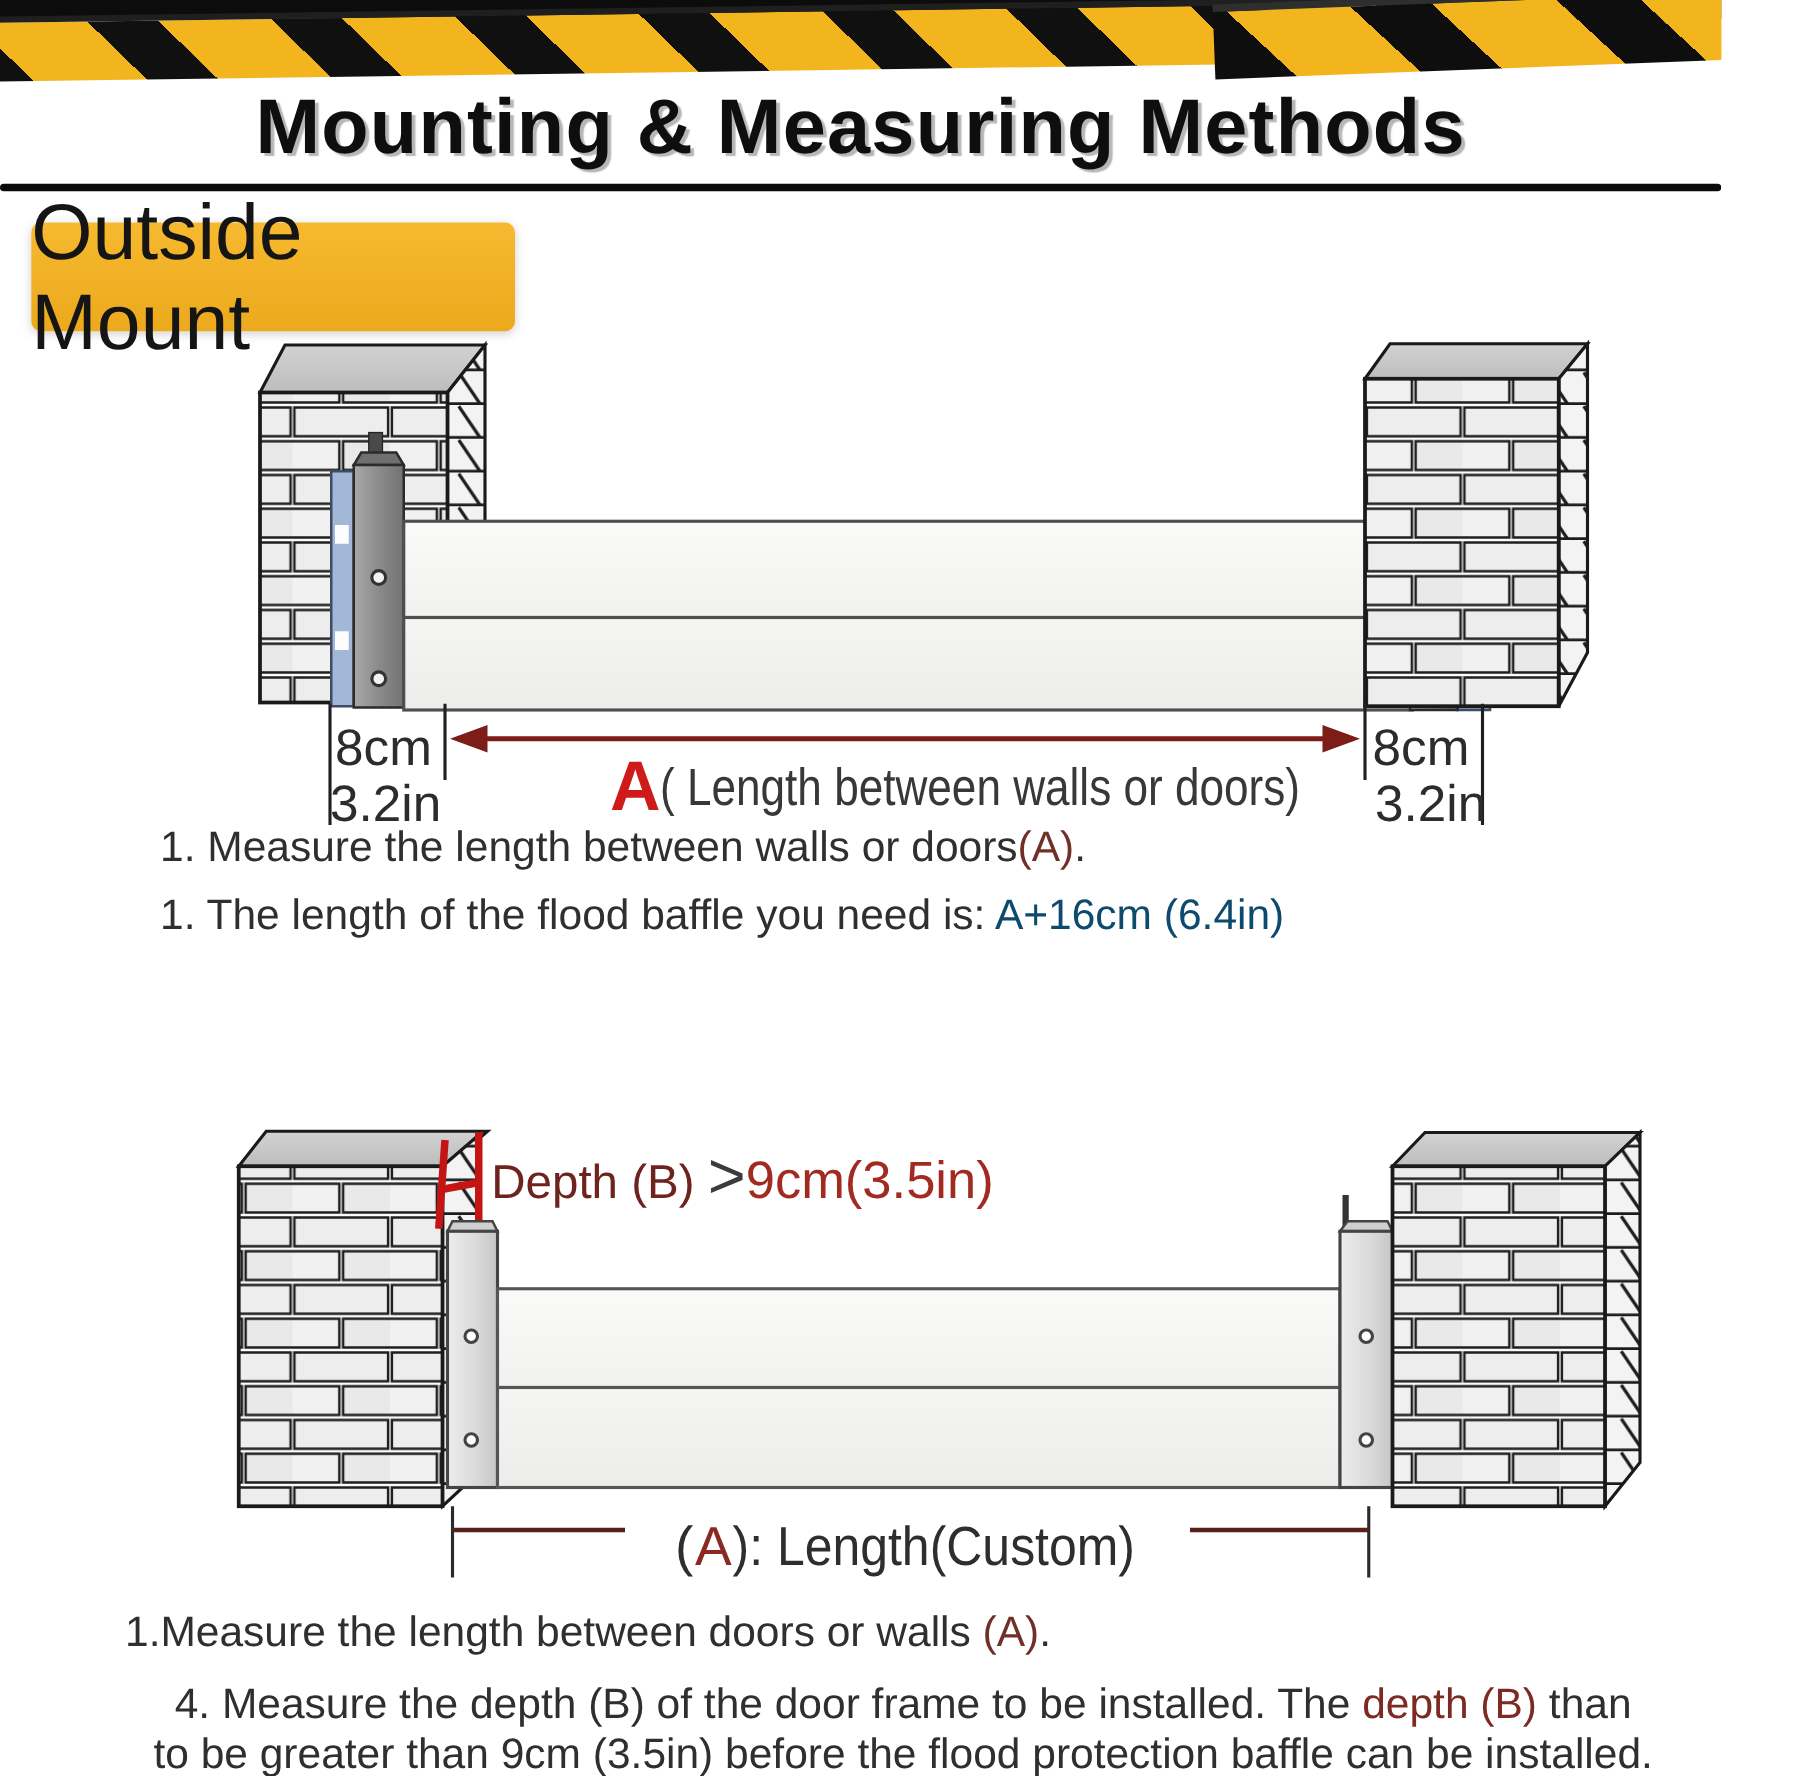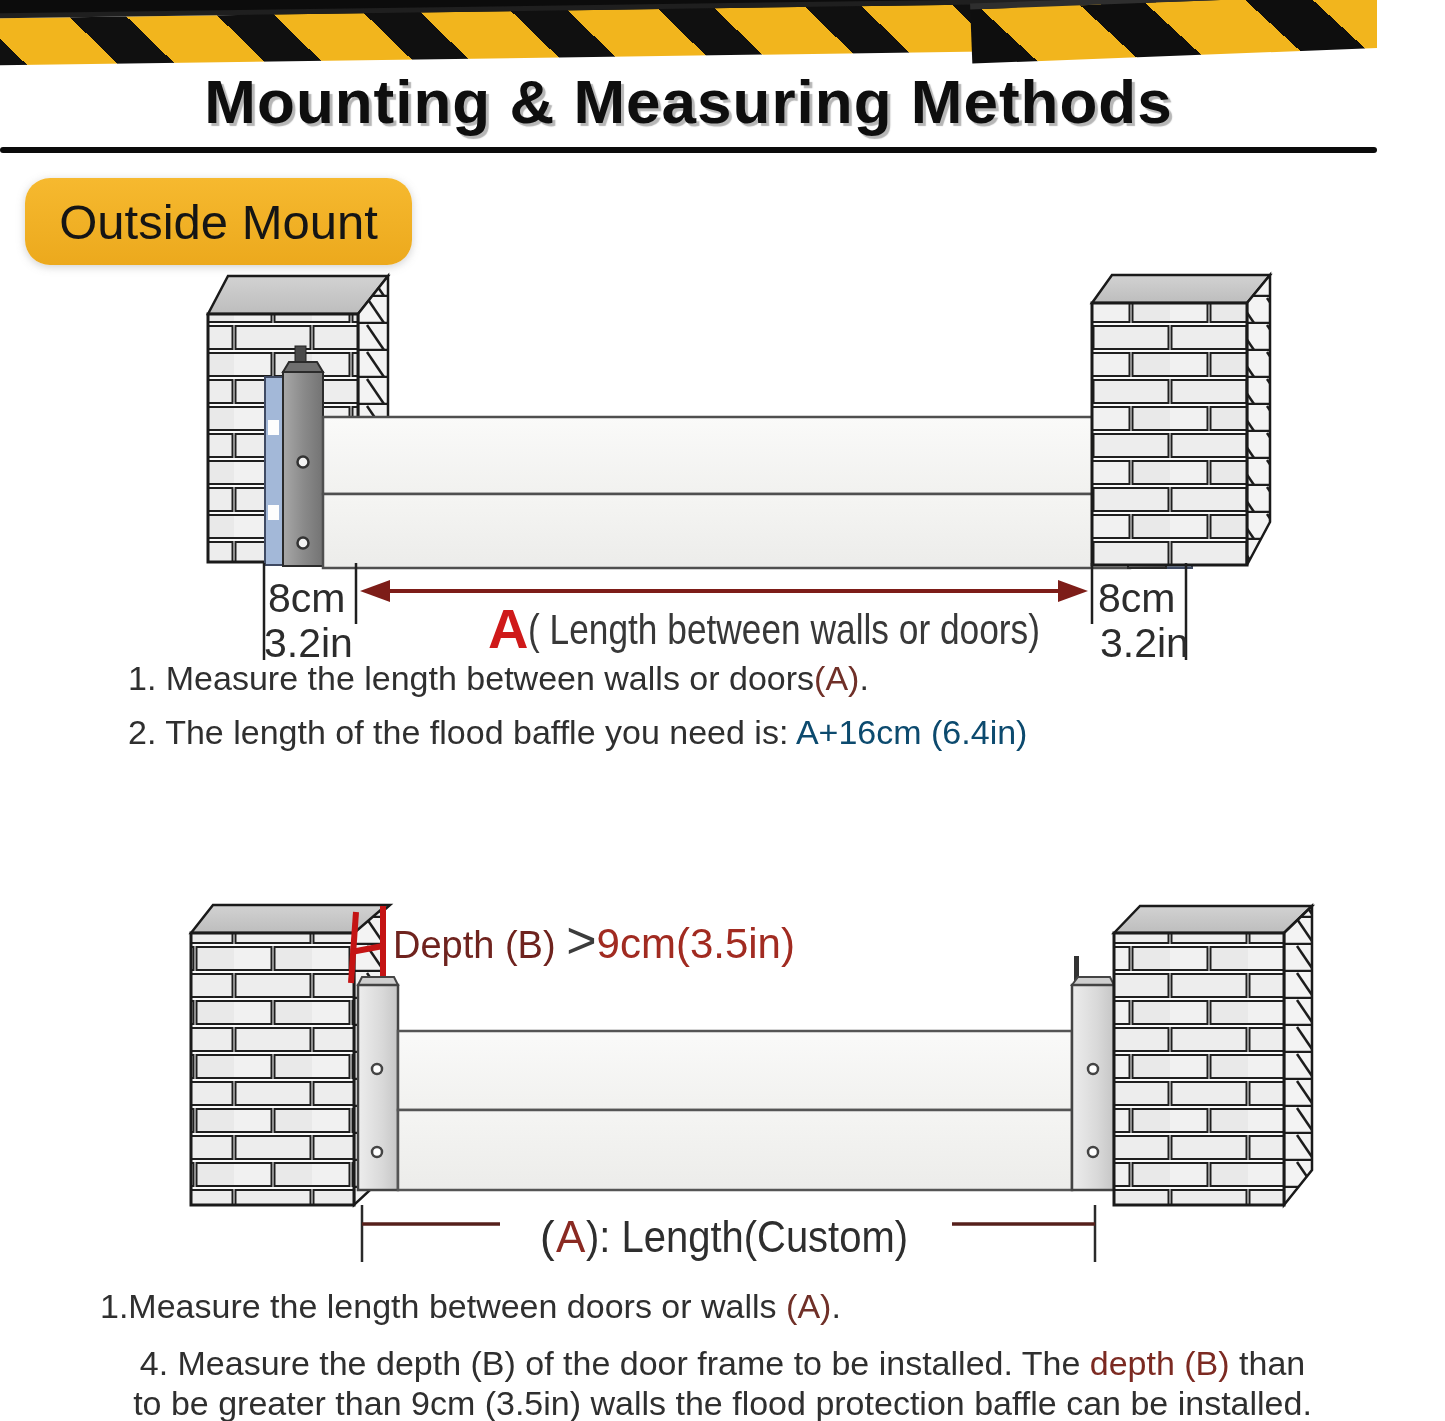--- a/index.html
+++ b/index.html
@@ -23,23 +23,23 @@
   
   .title {
     position:absolute; top:56px; left:0; width:100%; height:92px; line-height:92px;
     text-align:center; font-size:62px; font-weight:bold; color:#0e0e0e; letter-spacing:1px;
     text-shadow:3px 3px 1px rgba(110,110,110,.5);
   }
   .rule { position:absolute; top:147px; left:0; width:100%; height:6px; background:#0b0b0b; border-radius:3px; }
   
   .pill {
     position:absolute; left:25px; width:387px; height:87px;
-    background:linear-gradient(#f6b92f,#eca91d); border-radius:25px;
+    background:linear-gradient(#f6b92f,#eca91d); border-radius:8px;
     display:flex; align-items:center; justify-content:center;
-    font-size:49px; color:#151515; box-shadow:0 2px 8px rgba(120,120,120,.35);
+    font-size:63px; color:#151515; box-shadow:0 2px 8px rgba(120,120,120,.35);
   }
   #pill-outside { top:178px; }
   #pill-inside  { top:805px; }
   
   .diagram { position:absolute; left:0; }
   #diagram1 { top:260px; width:1445px; height:410px; }
   #diagram2 { top:895px; width:1445px; height:375px; }
   svg text { font-family:"Liberation Sans", sans-serif; }
   
   .instr { position:absolute; font-size:34px; color:#2f2f2f; line-height:1.2; }
@@ -158,21 +158,21 @@
     <text x="528" y="644" font-size="42" fill="#383838" textLength="512" lengthAdjust="spacingAndGlyphs">( Length between walls or doors)</text>
     <text x="1098" y="612" font-size="41" fill="#2c2c2c">8cm</text>
     <text x="1100" y="657" font-size="41" fill="#2c2c2c">3.2in</text>
   </svg>
 
   <div class="instr" style="left:128px; top:658px;">
     <div>
       <span>1. Measure the length between walls or doors</span><span class="acc-dim">(A)</span><span>.</span>
     </div>
     <div style="margin-top:13px;">
-      <span>2. The length of the flood baffle you need is: </span><span class="acc-red">A+16cm (6.4in)</span>
+      <span>1. The length of the flood baffle you need is: </span><span class="acc-red">A+16cm (6.4in)</span>
     </div>
   </div>
 
 
   <svg id="diagram2" class="diagram" viewBox="0 895 1445 375">
 
     <g>
       <polygon points="191,933 213,905 390,905 358,933" fill="url(#topGrad)" stroke="#1a1a1a" stroke-width="2.5"></polygon>
       <polygon points="354,933 383,908 383,1178 354,1205" fill="url(#sideHatch)" stroke="#1a1a1a" stroke-width="2.5"></polygon>
       <rect x="191" y="933" width="163" height="272" fill="url(#bricks)" stroke="#1a1a1a" stroke-width="3"></rect>
@@ -224,16 +224,16 @@
     <text x="540" y="1252" font-size="44" fill="#2e2e2e">(</text>
     <text x="556" y="1252" font-size="44" fill="#8a2a22">A</text>
     <text x="586" y="1252" font-size="44" fill="#2e2e2e" textLength="322" lengthAdjust="spacingAndGlyphs">): Length(Custom)</text>
   </svg>
 
   <div class="instr" style="left:100px; top:1286px;">
     <span>1.Measure the length between doors or walls </span><span class="acc-dim">(A)</span><span>.</span>
   </div>
   <div class="instr" style="left:30px; top:1344px; width:1385px; text-align:center; line-height:1.17;">
     <span>4. Measure the depth (B) of the door frame to be installed. The </span><span class="acc-mar">depth (B)</span><span> than</span><br>
-    <span>to be greater than 9cm (3.5in) walls the flood protection baffle can be installed.</span>
+    <span>to be greater than 9cm (3.5in) before the flood protection baffle can be installed.</span>
   </div>
 
 </div>
 
 </body></html>

